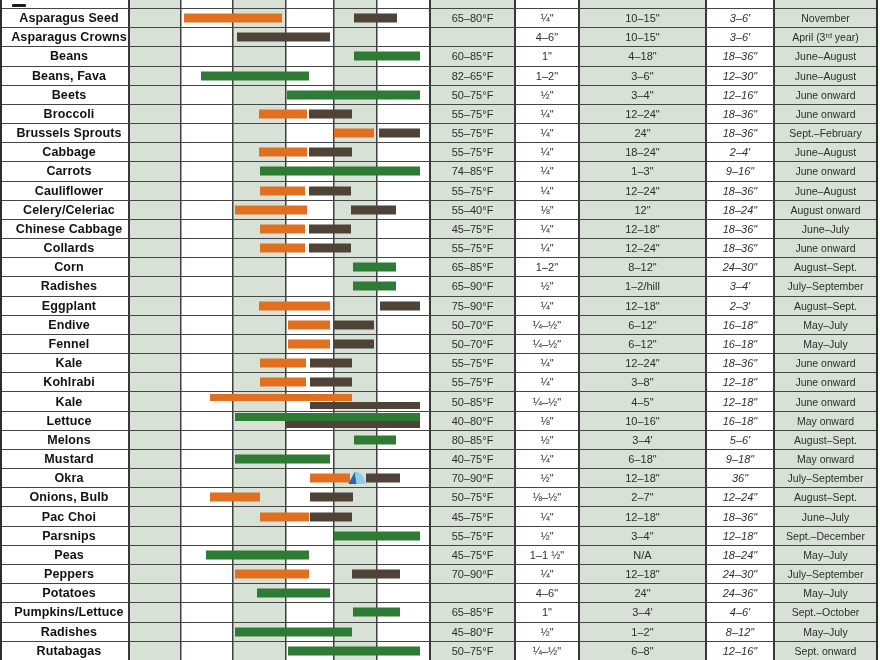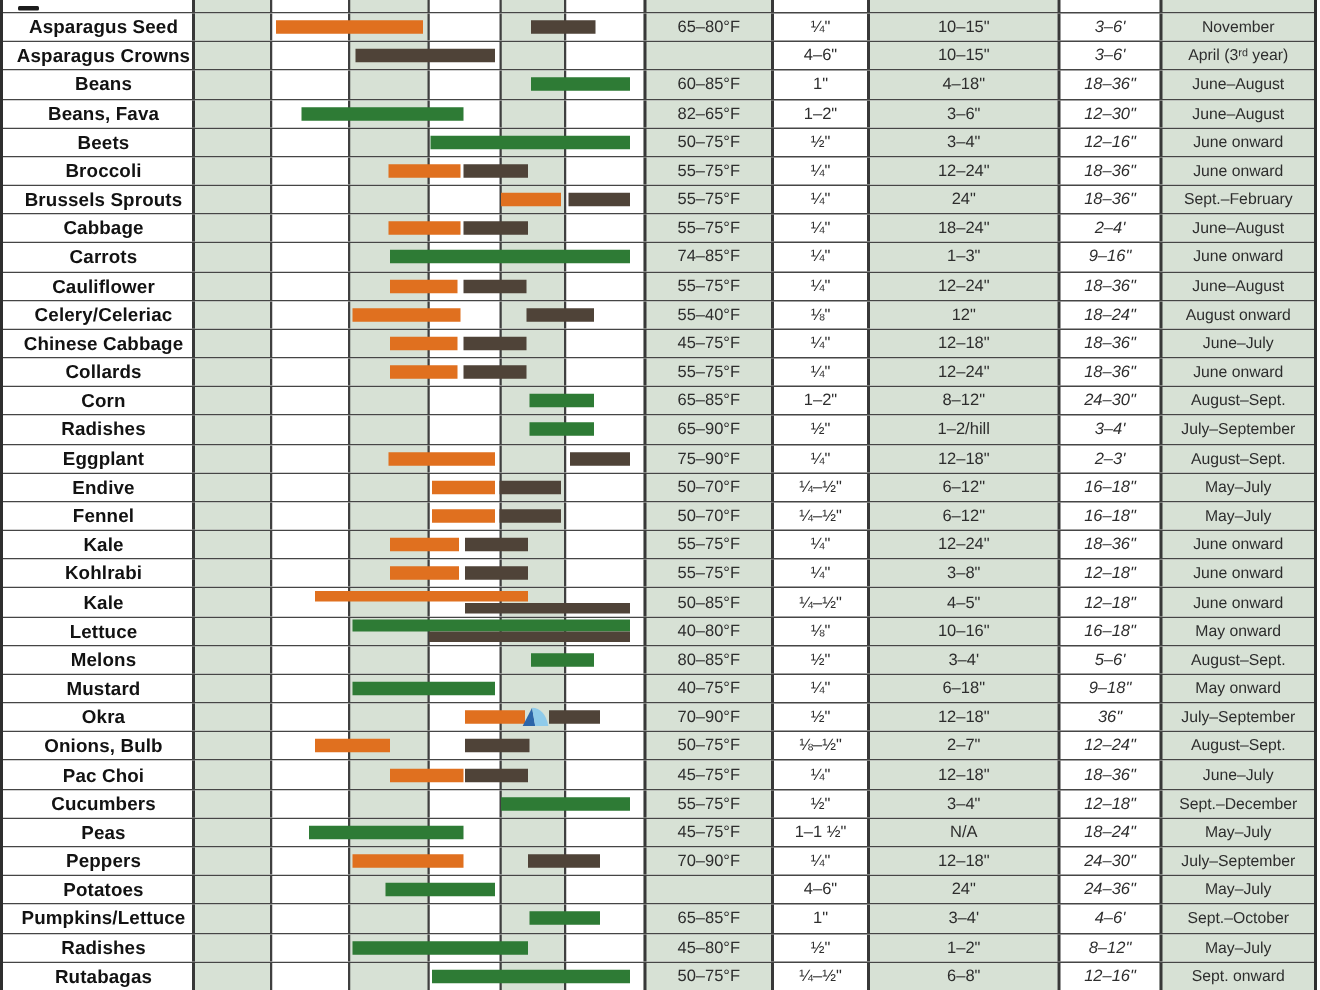--- a/index.html
+++ b/index.html
@@ -720,21 +720,21 @@
     <div class="cell txt rowsp">
       <span>18–36"</span>
     </div>
     <div class="cell txt harvest tint">
       <span>June–July</span>
     </div>
   </div>
 
   <div class="row">
     <div class="cell name">
-      <span>Cucumbers</span>
+      <span>Parsnips</span>
     </div>
     <div class="cell chart">
           <div class="bar green" style="left: 68.2%; width: 28.8%;"></div>
         </div>
     <div class="cell txt temp tint">
       <span>55–75°F</span>
     </div>
     <div class="cell txt depth">
       <span>½"</span>
     </div>

